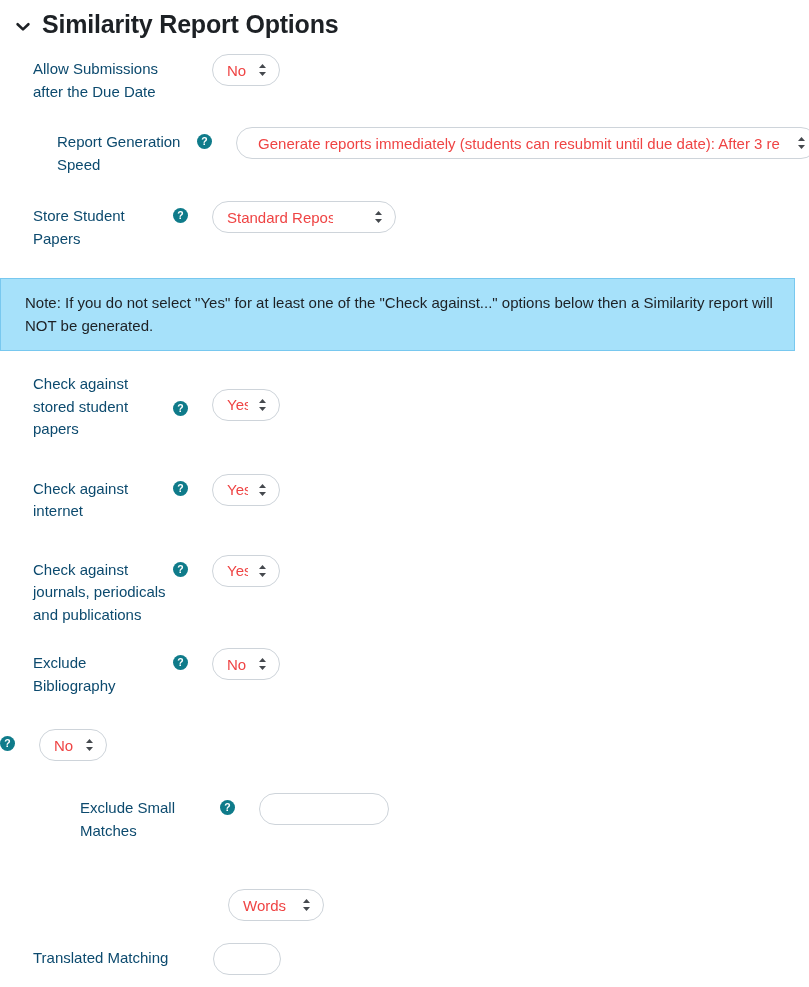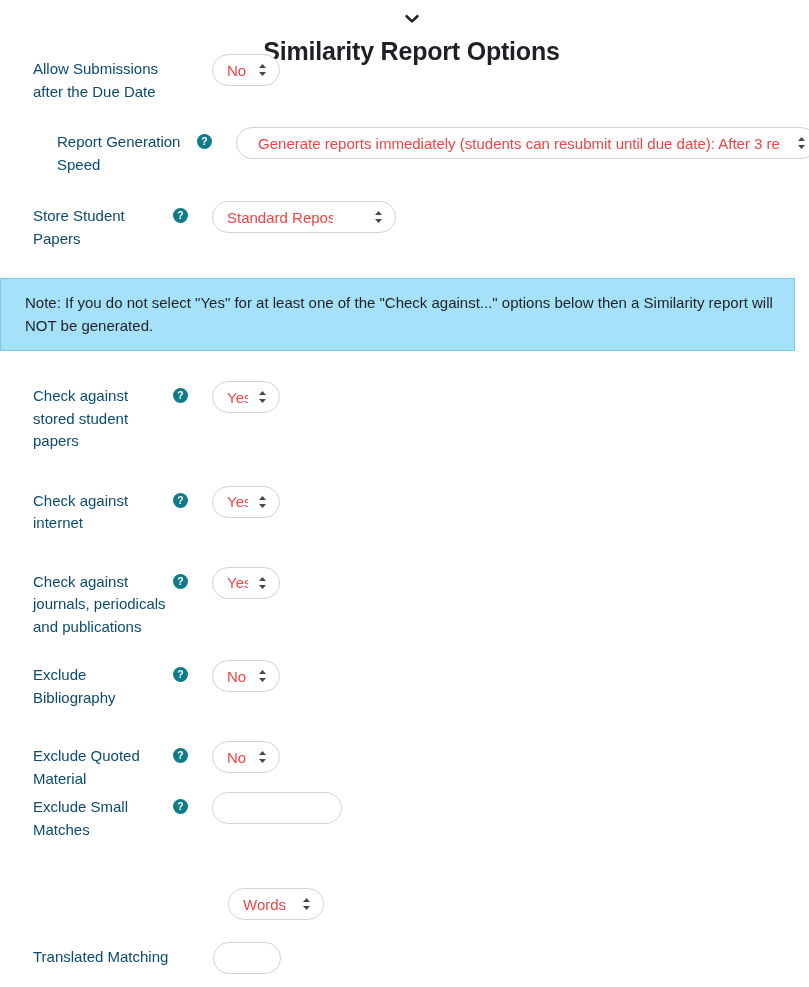--- a/index.html
+++ b/index.html
@@ -17,21 +17,20 @@
     position: relative;
   }
 
   
   .section-header {
     display: flex;
     align-items: center;
     gap: 10px;
     padding: 6px 0 0 14px;
     height: 44px;
-    flex-direction: column;
   }
   .chevron-icon {
     width: 18px;
     height: 18px;
     display: inline-flex;
     align-items: center;
     justify-content: center;
     flex: 0 0 auto;
     margin-top: 4px;
   }
@@ -226,21 +225,21 @@
         </svg>
       </span>
     </span>
   </div>
 </div>
 
 <div class="note-box" style="margin-top:28px;padding-left:24px;">
   <span>Note: If you do not select "Yes" for at least one of the "Check against..." options below then a Similarity report will NOT be generated.</span>
 </div>
 
-<div class="form-row" style="margin-top:28px;">
+<div class="form-row" style="margin-top:16px;align-items:center;">
   <div class="row-label">Check against stored student papers</div>
   <div class="row-help">
     <span class="help-icon">
       <svg width="15" height="15" viewBox="0 0 15 15">
         <circle cx="7.5" cy="7.5" r="7.5" fill="#0f7b8a"></circle>
         <text x="7.5" y="11.3" text-anchor="middle" fill="#ffffff" font-family="Liberation Sans, sans-serif" font-size="10.5" font-weight="bold">?</text>
       </svg>
     </span>
   </div>
   <div class="row-control">
@@ -319,21 +318,20 @@
         <svg width="9" height="14" viewBox="0 0 9 14">
           <path d="M4.5 1 L8 5 L1 5 Z" fill="#45494e"></path>
           <path d="M4.5 13 L8 9 L1 9 Z" fill="#45494e"></path>
         </svg>
       </span>
     </span>
   </div>
 </div>
 
 <div class="form-row" style="margin-top:30px;">
-  <div class="row-label">Exclude Quoted Material</div>
   <div class="row-help">
     <span class="help-icon">
       <svg width="15" height="15" viewBox="0 0 15 15">
         <circle cx="7.5" cy="7.5" r="7.5" fill="#0f7b8a"></circle>
         <text x="7.5" y="11.3" text-anchor="middle" fill="#ffffff" font-family="Liberation Sans, sans-serif" font-size="10.5" font-weight="bold">?</text>
       </svg>
     </span>
   </div>
   <div class="row-control">
     <span class="sel sel-yesno">
@@ -341,21 +339,21 @@
       <span class="sel-arrow">
         <svg width="9" height="14" viewBox="0 0 9 14">
           <path d="M4.5 1 L8 5 L1 5 Z" fill="#45494e"></path>
           <path d="M4.5 13 L8 9 L1 9 Z" fill="#45494e"></path>
         </svg>
       </span>
     </span>
   </div>
 </div>
 
-<div class="form-row" style="">
+<div class="form-row" style="margin-top:30px;padding-left:47px;">
   <div class="row-label">Exclude Small Matches</div>
   <div class="row-help">
     <span class="help-icon">
       <svg width="15" height="15" viewBox="0 0 15 15">
         <circle cx="7.5" cy="7.5" r="7.5" fill="#0f7b8a"></circle>
         <text x="7.5" y="11.3" text-anchor="middle" fill="#ffffff" font-family="Liberation Sans, sans-serif" font-size="10.5" font-weight="bold">?</text>
       </svg>
     </span>
   </div>
   <div class="row-control">

